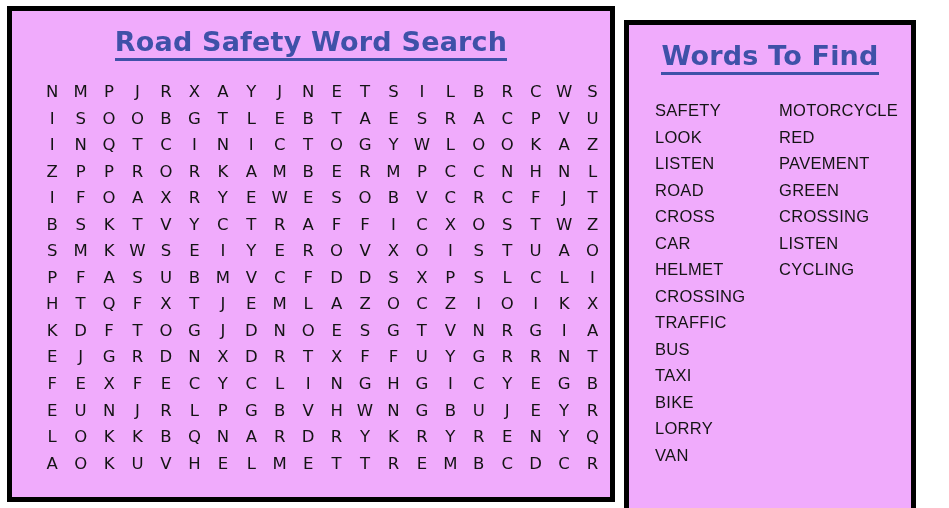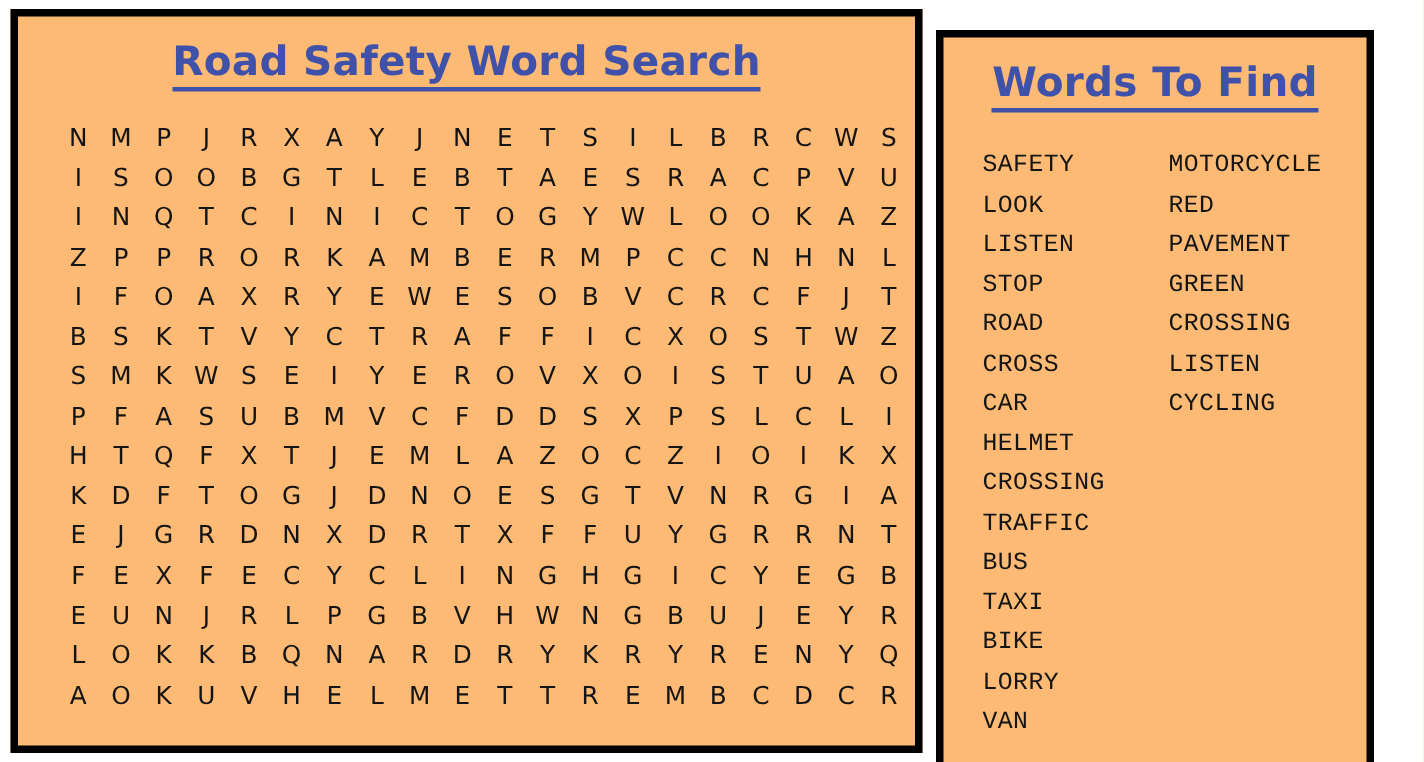--- a/index.html
+++ b/index.html
@@ -20,21 +20,21 @@
     left: 0;
     top: 0;
     width: 949px;
     height: 508px;
     background: #ffffff;
   }
 
   
   .panel {
     position: absolute;
-    background: #fdba74;
+    background: #f0abfc;
     border: 5px solid #000000;
     box-sizing: border-box;
   }
 
   #puzzle-panel {
     left: 7px;
     top: 6px;
     width: 608px;
     height: 496px;
   }
@@ -95,21 +95,21 @@
 
   
   .word-col {
     position: absolute;
     top: 72px;
   }
   #word-col-1 { left: 26px; }
   #word-col-2 { left: 150px; }
 
   .word {
-    font-family: Liberation Mono, monospace;
+    font-family: Liberation Sans, sans-serif;
     font-size: 16.5px;
     color: #141414;
     height: 26.5px;
     line-height: 26.5px;
     white-space: nowrap;
     letter-spacing: 0.3px;
   }
 </style>
 </head>
 <body>
@@ -430,21 +430,20 @@
   <div class="panel" id="words-panel">
 
     <div class="panel-title" id="words-title">
       <span class="ttext">Words To Find</span>
     </div>
 
     <div class="word-col" id="word-col-1">
         <div class="word">SAFETY</div>
         <div class="word">LOOK</div>
         <div class="word">LISTEN</div>
-        <div class="word">STOP</div>
         <div class="word">ROAD</div>
         <div class="word">CROSS</div>
         <div class="word">CAR</div>
         <div class="word">HELMET</div>
         <div class="word">CROSSING</div>
         <div class="word">TRAFFIC</div>
         <div class="word">BUS</div>
         <div class="word">TAXI</div>
         <div class="word">BIKE</div>
         <div class="word">LORRY</div>

